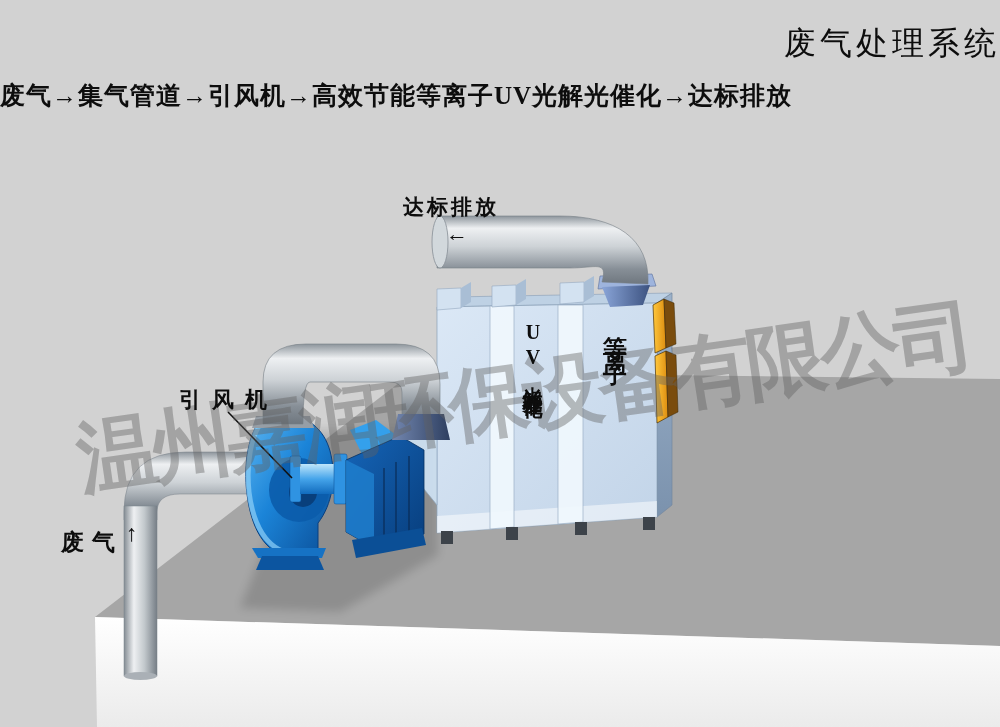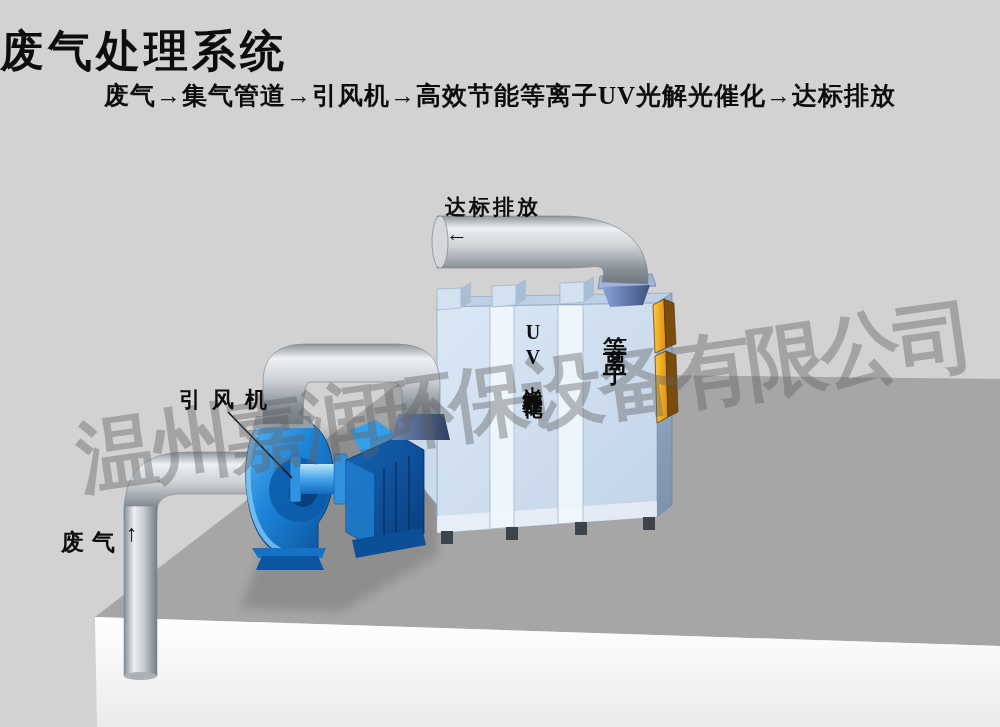--- a/index.html
+++ b/index.html
@@ -4,23 +4,23 @@
 <style>
   html,body{margin:0;padding:0;background:#ffffff;}
   .stage{
     position:relative;width:1000px;height:727px;overflow:hidden;
     background:#d2d2d2;
     font-family:"Liberation Serif","DejaVu Serif",serif;
     color:#111;
   }
   .stage svg{position:absolute;left:0;top:0;z-index:1;}
   .lbl{position:absolute;z-index:4;white-space:nowrap;color:#0d0d0d;}
-  .title{left:0;right:0;top:22px;text-align:left;font-size:44px;font-weight:bold;letter-spacing:4px;}
-  .flow{left:0;right:0;top:79px;text-align:center;font-size:25px;font-weight:bold;letter-spacing:1px;}
-  .lbl-discharge{left:445px;top:193px;font-size:21px;font-weight:600;letter-spacing:3px;}
+  .title{left:0;right:0;top:22px;text-align:right;font-size:32px;font-weight:normal;letter-spacing:4px;}
+  .flow{left:0;right:0;top:79px;text-align:left;font-size:25px;font-weight:bold;letter-spacing:1px;}
+  .lbl-discharge{left:403px;top:193px;font-size:21px;font-weight:600;letter-spacing:3px;}
   .arrow-left{left:446px;top:221px;font-size:22px;font-weight:bold;}
   .lbl-fan{left:179px;top:385px;font-size:22px;font-weight:600;letter-spacing:11px;}
   .lbl-waste{left:61px;top:527px;font-size:23px;font-weight:700;letter-spacing:8px;}
   .arrow-up{left:126px;top:521px;font-size:23px;font-weight:bold;}
   .caption{left:406px;top:558px;font-size:21px;font-weight:600;letter-spacing:1px;}
   .vcol{
     position:absolute;z-index:4;writing-mode:vertical-rl;text-orientation:upright;
     font-weight:bold;color:#0d0d0d;
   }
   .vcol-uv{left:520px;top:321px;font-size:20px;letter-spacing:3px;}

